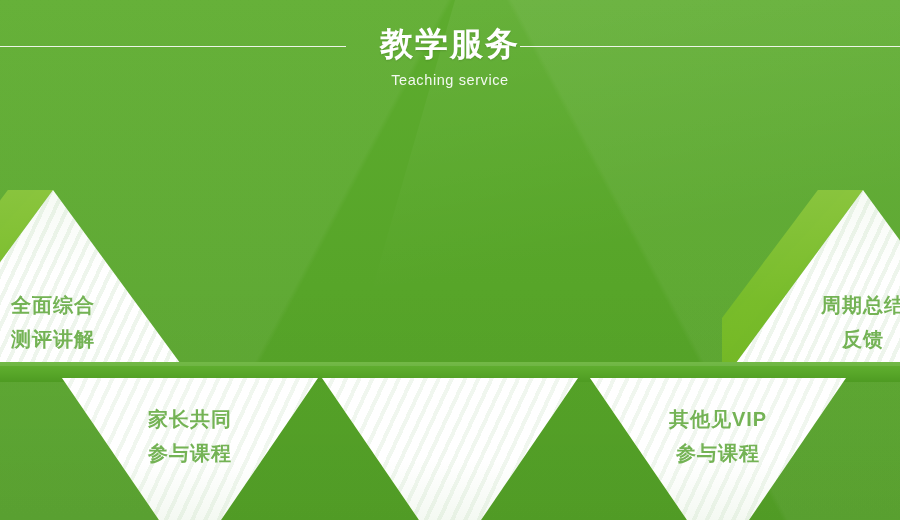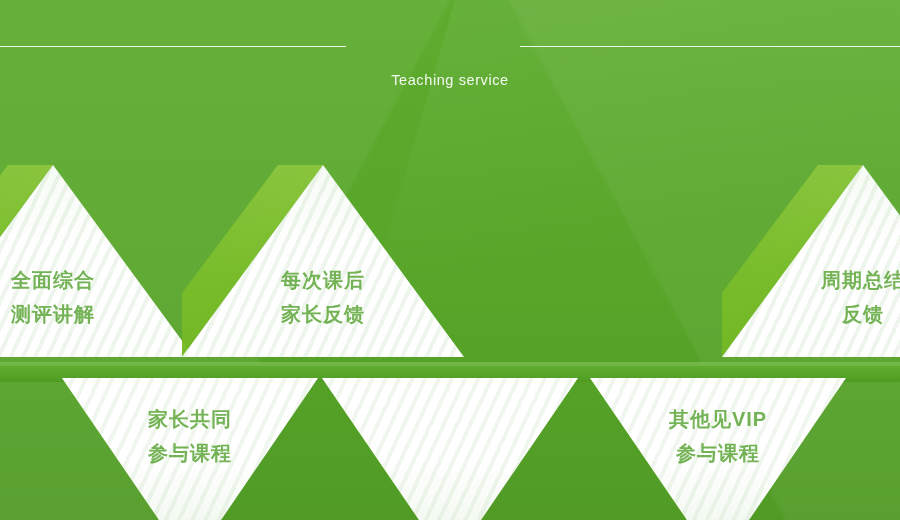--- a/index.html
+++ b/index.html
@@ -85,21 +85,21 @@
     letter-spacing: 0.6px;
     line-height: 20px;
   }
 
   
   .row {
     position: absolute;
     left: 0;
     width: 900px;
   }
-  .row-up   { top: 157px;  height: 200px; }
+  .row-up   { top: 182px;  height: 200px; }
   .row-down { top: 378px;  height: 142px; }
 
   .tri {
     position: absolute;
     top: 0;
     height: 100%;
   }
 
   
   .tri-up .shape {
@@ -186,38 +186,33 @@
 <div id="stage">
 
   <div class="bg-base"></div>
   <div class="bg-sheen-a"></div>
   <div class="bg-sheen-b"></div>
   <div class="bg-dark-wash"></div>
 
   <div class="header">
     <div class="rule rule-left"></div>
     <div class="rule rule-right"></div>
+    <div class="title">教学服务</div>
     <div class="subtitle">Teaching service</div>
   </div>
 
   <div class="row row-up">
 
     <div class="tri tri-up" style="left:-88px; width:282px;">
       <div class="accent2"></div>
       <div class="accent"></div>
       <div class="shape"></div>
       <div class="tri-label"><span>全面综合</span><br><span>测评讲解</span></div>
     </div>
 
-    <div class="tri tri-up" style="left:182px; width:282px;">
-      <div class="accent2"></div>
-      <div class="accent"></div>
-      <div class="shape"></div>
-      <div class="tri-label"><span>每次课后</span><br><span>家长反馈</span></div>
-    </div>
 
 
     <div class="tri tri-up" style="left:722px; width:282px;">
       <div class="accent2"></div>
       <div class="accent"></div>
       <div class="shape"></div>
       <div class="tri-label" style="padding-right:24px;"><span>周期总结</span><br><span>反馈</span></div>
     </div>
 
   </div>

